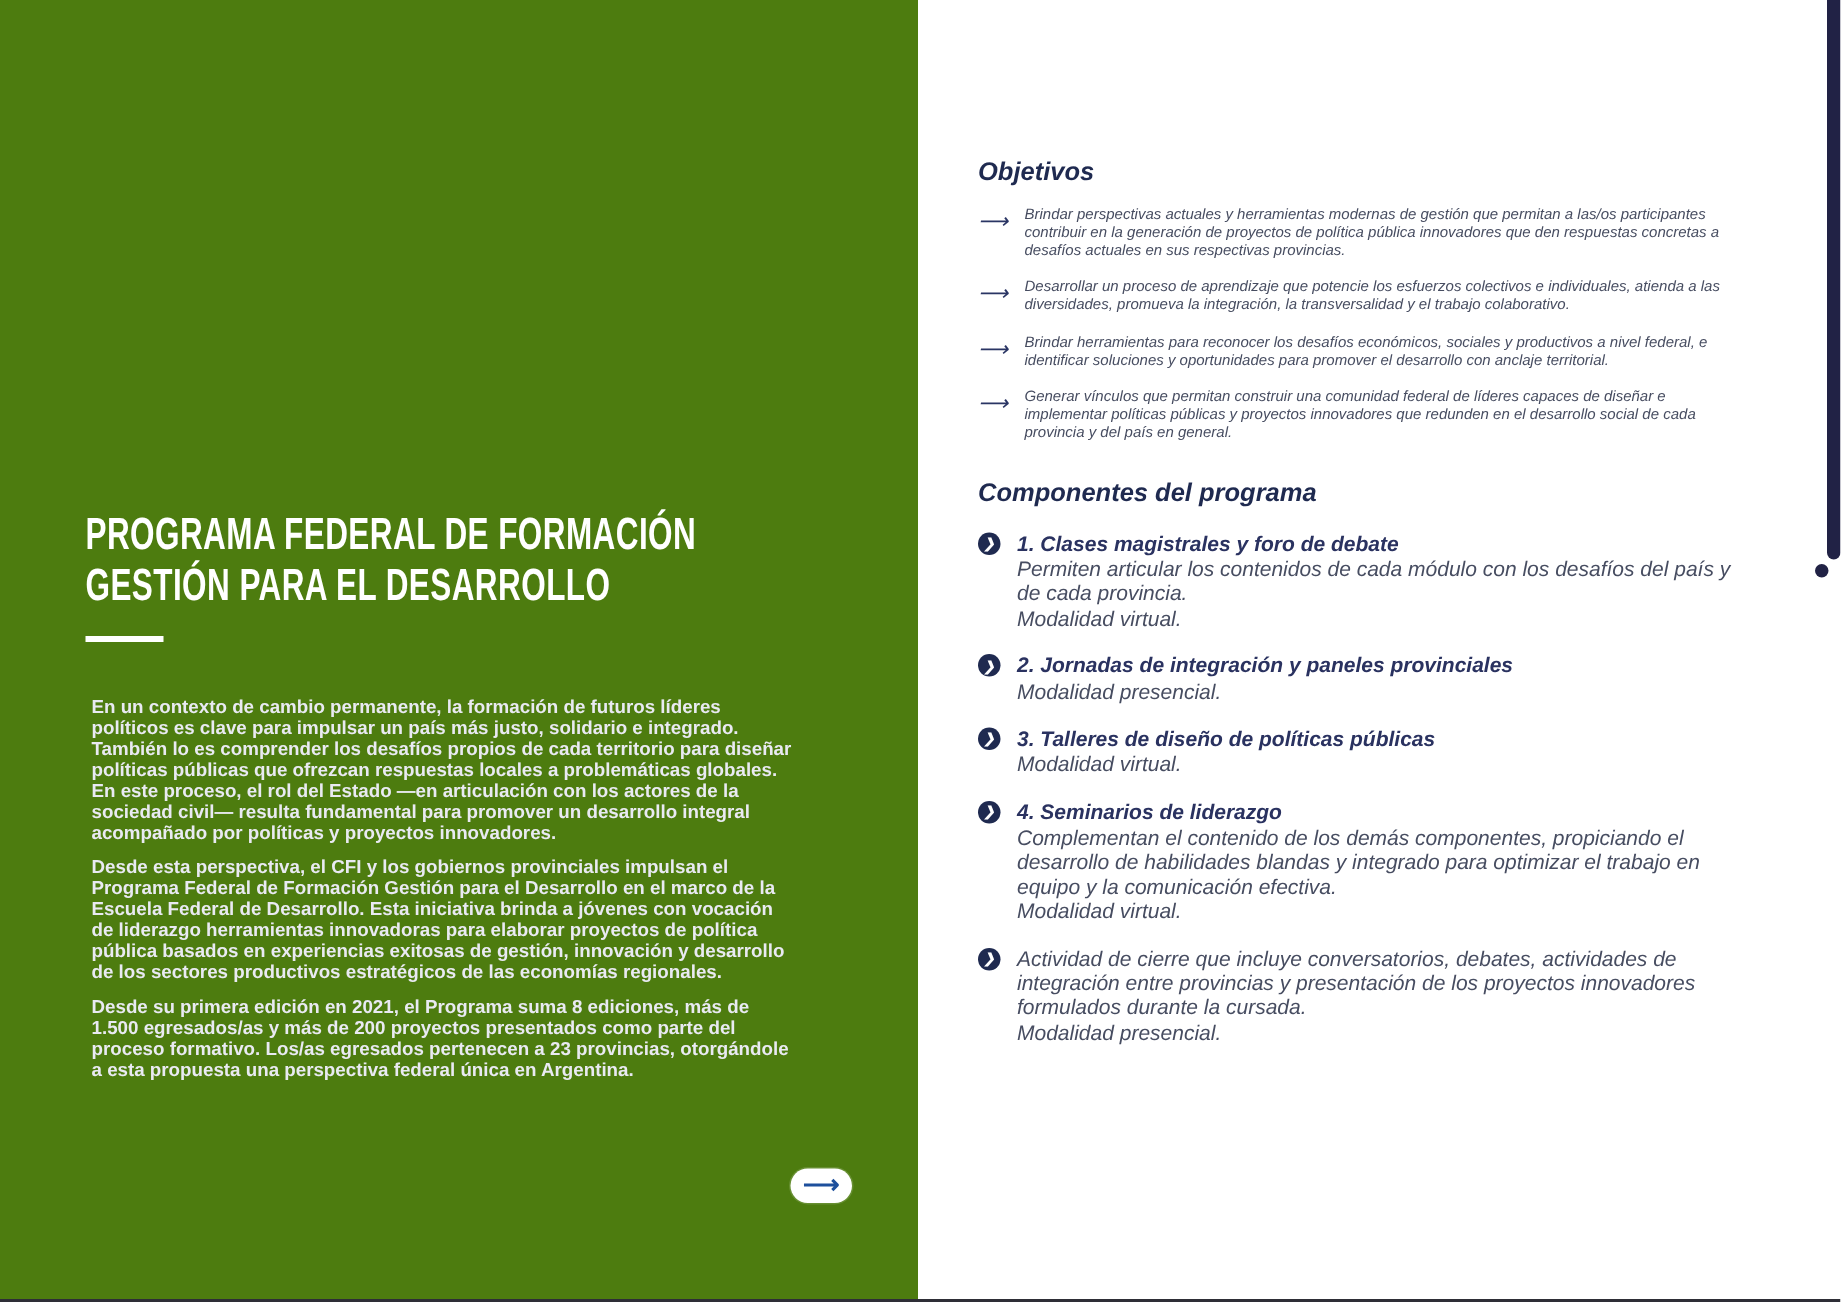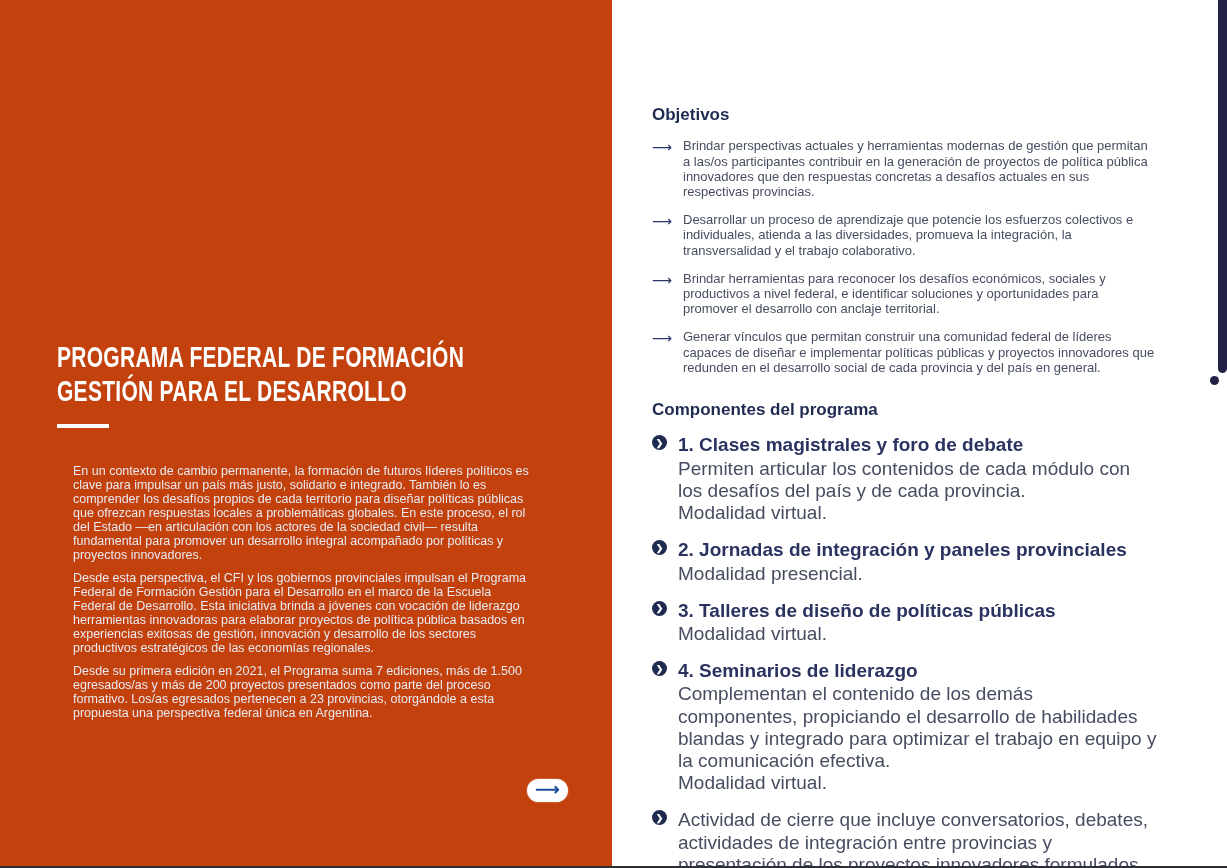--- a/index.html
+++ b/index.html
@@ -4,75 +4,76 @@
 <style>
   html,body { margin:0; padding:0; }
   body {
     width:1227px; height:868px; position:relative; overflow:hidden;
     background:#ffffff; font-family:"Liberation Sans", sans-serif;
   }
 
   
   .left-panel {
     position:absolute; left:0; top:0; width:612px; height:868px;
-    background:#c2410c;
+    background:#4d7c0f;
   }
   .left-content {
     position:absolute; left:57px; top:340px; width:474px; color:#e9eaf2;
   }
   .doc-title {
     color:#ffffff; font-weight:bold; font-size:30px; line-height:1.13;
     letter-spacing:0.4px; transform:scaleX(0.70); transform-origin:left top;
     white-space:nowrap;
   }
   .title-underline {
     width:52px; height:4px; background:#ffffff; margin-top:16px;
   }
   .left-paragraphs { margin-top:36px; font-size:12.5px; line-height:1.12; }
-  .left-paragraphs p { margin:0 0 9px 16px; }
+  .left-paragraphs p { margin:0 0 9px 4px;font-weight:bold; }
 
   .next-button {
     position:absolute; left:527px; top:779px; width:41px; height:23px;
     background:#ffffff; border-radius:12px; display:flex; align-items:center;
     justify-content:center; cursor:pointer; box-shadow:0 0 0 1px rgba(255,255,255,0.15);
   }
   .next-button .arrow-glyph {
     color:#1d4f9c; font-size:17px; font-weight:bold; line-height:1;
     margin-top:-2px;
   }
 
   
   .right-panel {
     position:absolute; left:612px; top:0; width:615px; height:868px;
     background:#ffffff;
+    font-style:italic;
   }
   .right-content { position:absolute; left:40px; top:105px; width:505px; }
   .section-heading {
     font-size:17px; font-weight:bold; color:#1f2a50; margin:0; line-height:1.2;
   }
   .objetivos-list { margin-top:13px; display:flex; flex-direction:column; gap:13px; }
   .objetivo-item { display:flex; }
   .bullet-arrow {
     flex:0 0 22px; color:#2a3564; font-size:14px; line-height:1;
     padding-top:2px; margin-right:9px;
   }
   .objetivo-text {
-    font-size:13px; line-height:1.17; color:#474d61; width:490px;
+    font-size:10px; line-height:1.17; color:#474d61; width:490px;
   }
 
   .componentes-heading { margin-top:25px; }
   .componentes-list { margin-top:14px; display:flex; flex-direction:column; gap:15px; }
   .componente-item { display:flex; }
   .comp-icon {
     flex:0 0 15px; width:15px; height:15px; border-radius:50%;
     background:#1f2a50; color:#ffffff; font-size:9px; font-weight:bold;
     display:flex; align-items:center; justify-content:center;
     margin-right:11px; margin-top:1px;
   }
-  .comp-text { width:497px; font-size:19px; line-height:1.17; color:#474d61; }
+  .comp-text { width:497px; font-size:14px; line-height:1.17; color:#474d61; }
   .comp-title { font-weight:bold; color:#2a3260; margin-bottom:1px; }
 
   
   .scrollbar-thumb {
     position:absolute; right:0; top:0; width:9px; height:373px;
     background:#212245; border-radius:0 0 5px 5px;
   }
   .side-dot {
     position:absolute; left:1210px; top:376px; width:9px; height:9px;
     border-radius:50%; background:#212245;
@@ -88,21 +89,21 @@
 <div class="left-panel">
   <div class="left-content">
     <div class="doc-title">
       <div>PROGRAMA FEDERAL DE FORMACIÓN</div>
       <div>GESTIÓN PARA EL DESARROLLO</div>
     </div>
     <div class="title-underline"></div>
     <div class="left-paragraphs">
       <p>En un contexto de cambio permanente, la formación de futuros líderes políticos es clave para impulsar un país más justo, solidario e integrado. También lo es comprender los desafíos propios de cada territorio para diseñar políticas públicas que ofrezcan respuestas locales a problemáticas globales. En este proceso, el rol del Estado —en articulación con los actores de la sociedad civil— resulta fundamental para promover un desarrollo integral acompañado por políticas y proyectos innovadores.</p>
       <p>Desde esta perspectiva, el CFI y los gobiernos provinciales impulsan el Programa Federal de Formación Gestión para el Desarrollo en el marco de la Escuela Federal de Desarrollo. Esta iniciativa brinda a jóvenes con vocación de liderazgo herramientas innovadoras para elaborar proyectos de política pública basados en experiencias exitosas de gestión, innovación y desarrollo de los sectores productivos estratégicos de las economías regionales.</p>
-      <p>Desde su primera edición en 2021, el Programa suma 7 ediciones, más de 1.500 egresados/as y más de 200 proyectos presentados como parte del proceso formativo. Los/as egresados pertenecen a 23 provincias, otorgándole a esta propuesta una perspectiva federal única en Argentina.</p>
+      <p>Desde su primera edición en 2021, el Programa suma 8 ediciones, más de 1.500 egresados/as y más de 200 proyectos presentados como parte del proceso formativo. Los/as egresados pertenecen a 23 provincias, otorgándole a esta propuesta una perspectiva federal única en Argentina.</p>
     </div>
   </div>
   <div class="next-button" role="button">
     <span class="arrow-glyph">⟶</span>
   </div>
 </div>
 
 <div class="right-panel">
   <div class="right-content">
 

